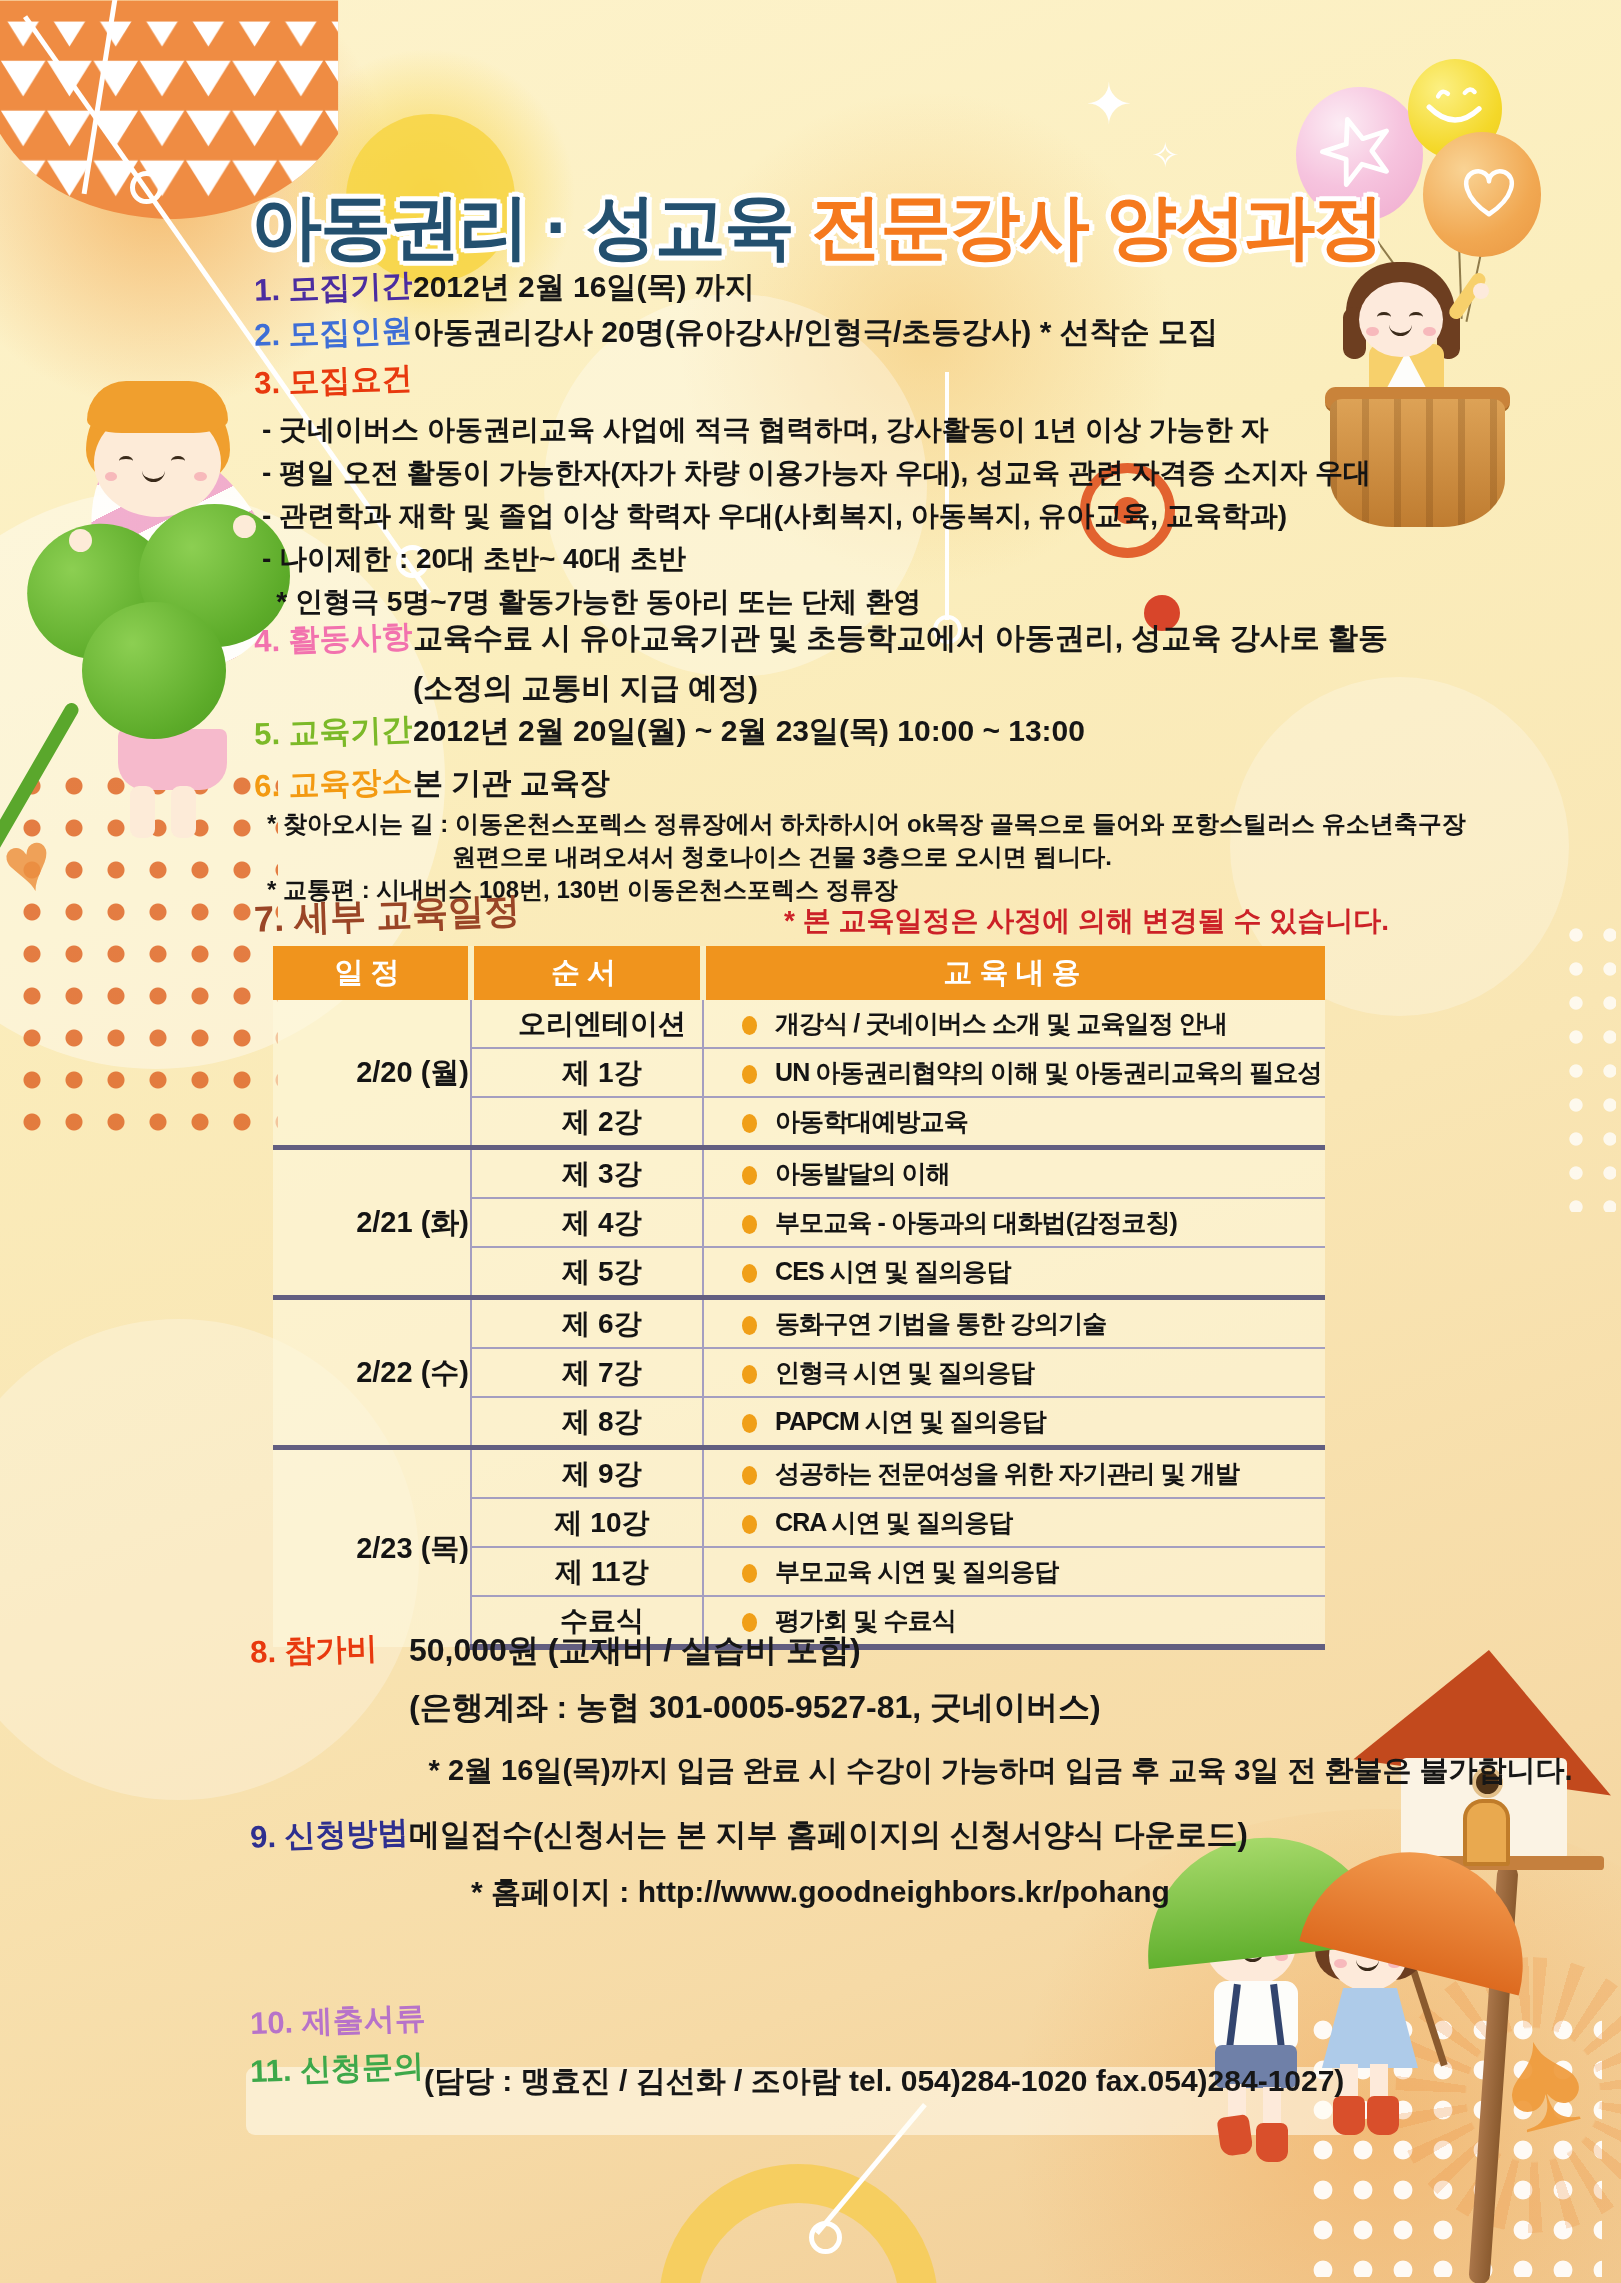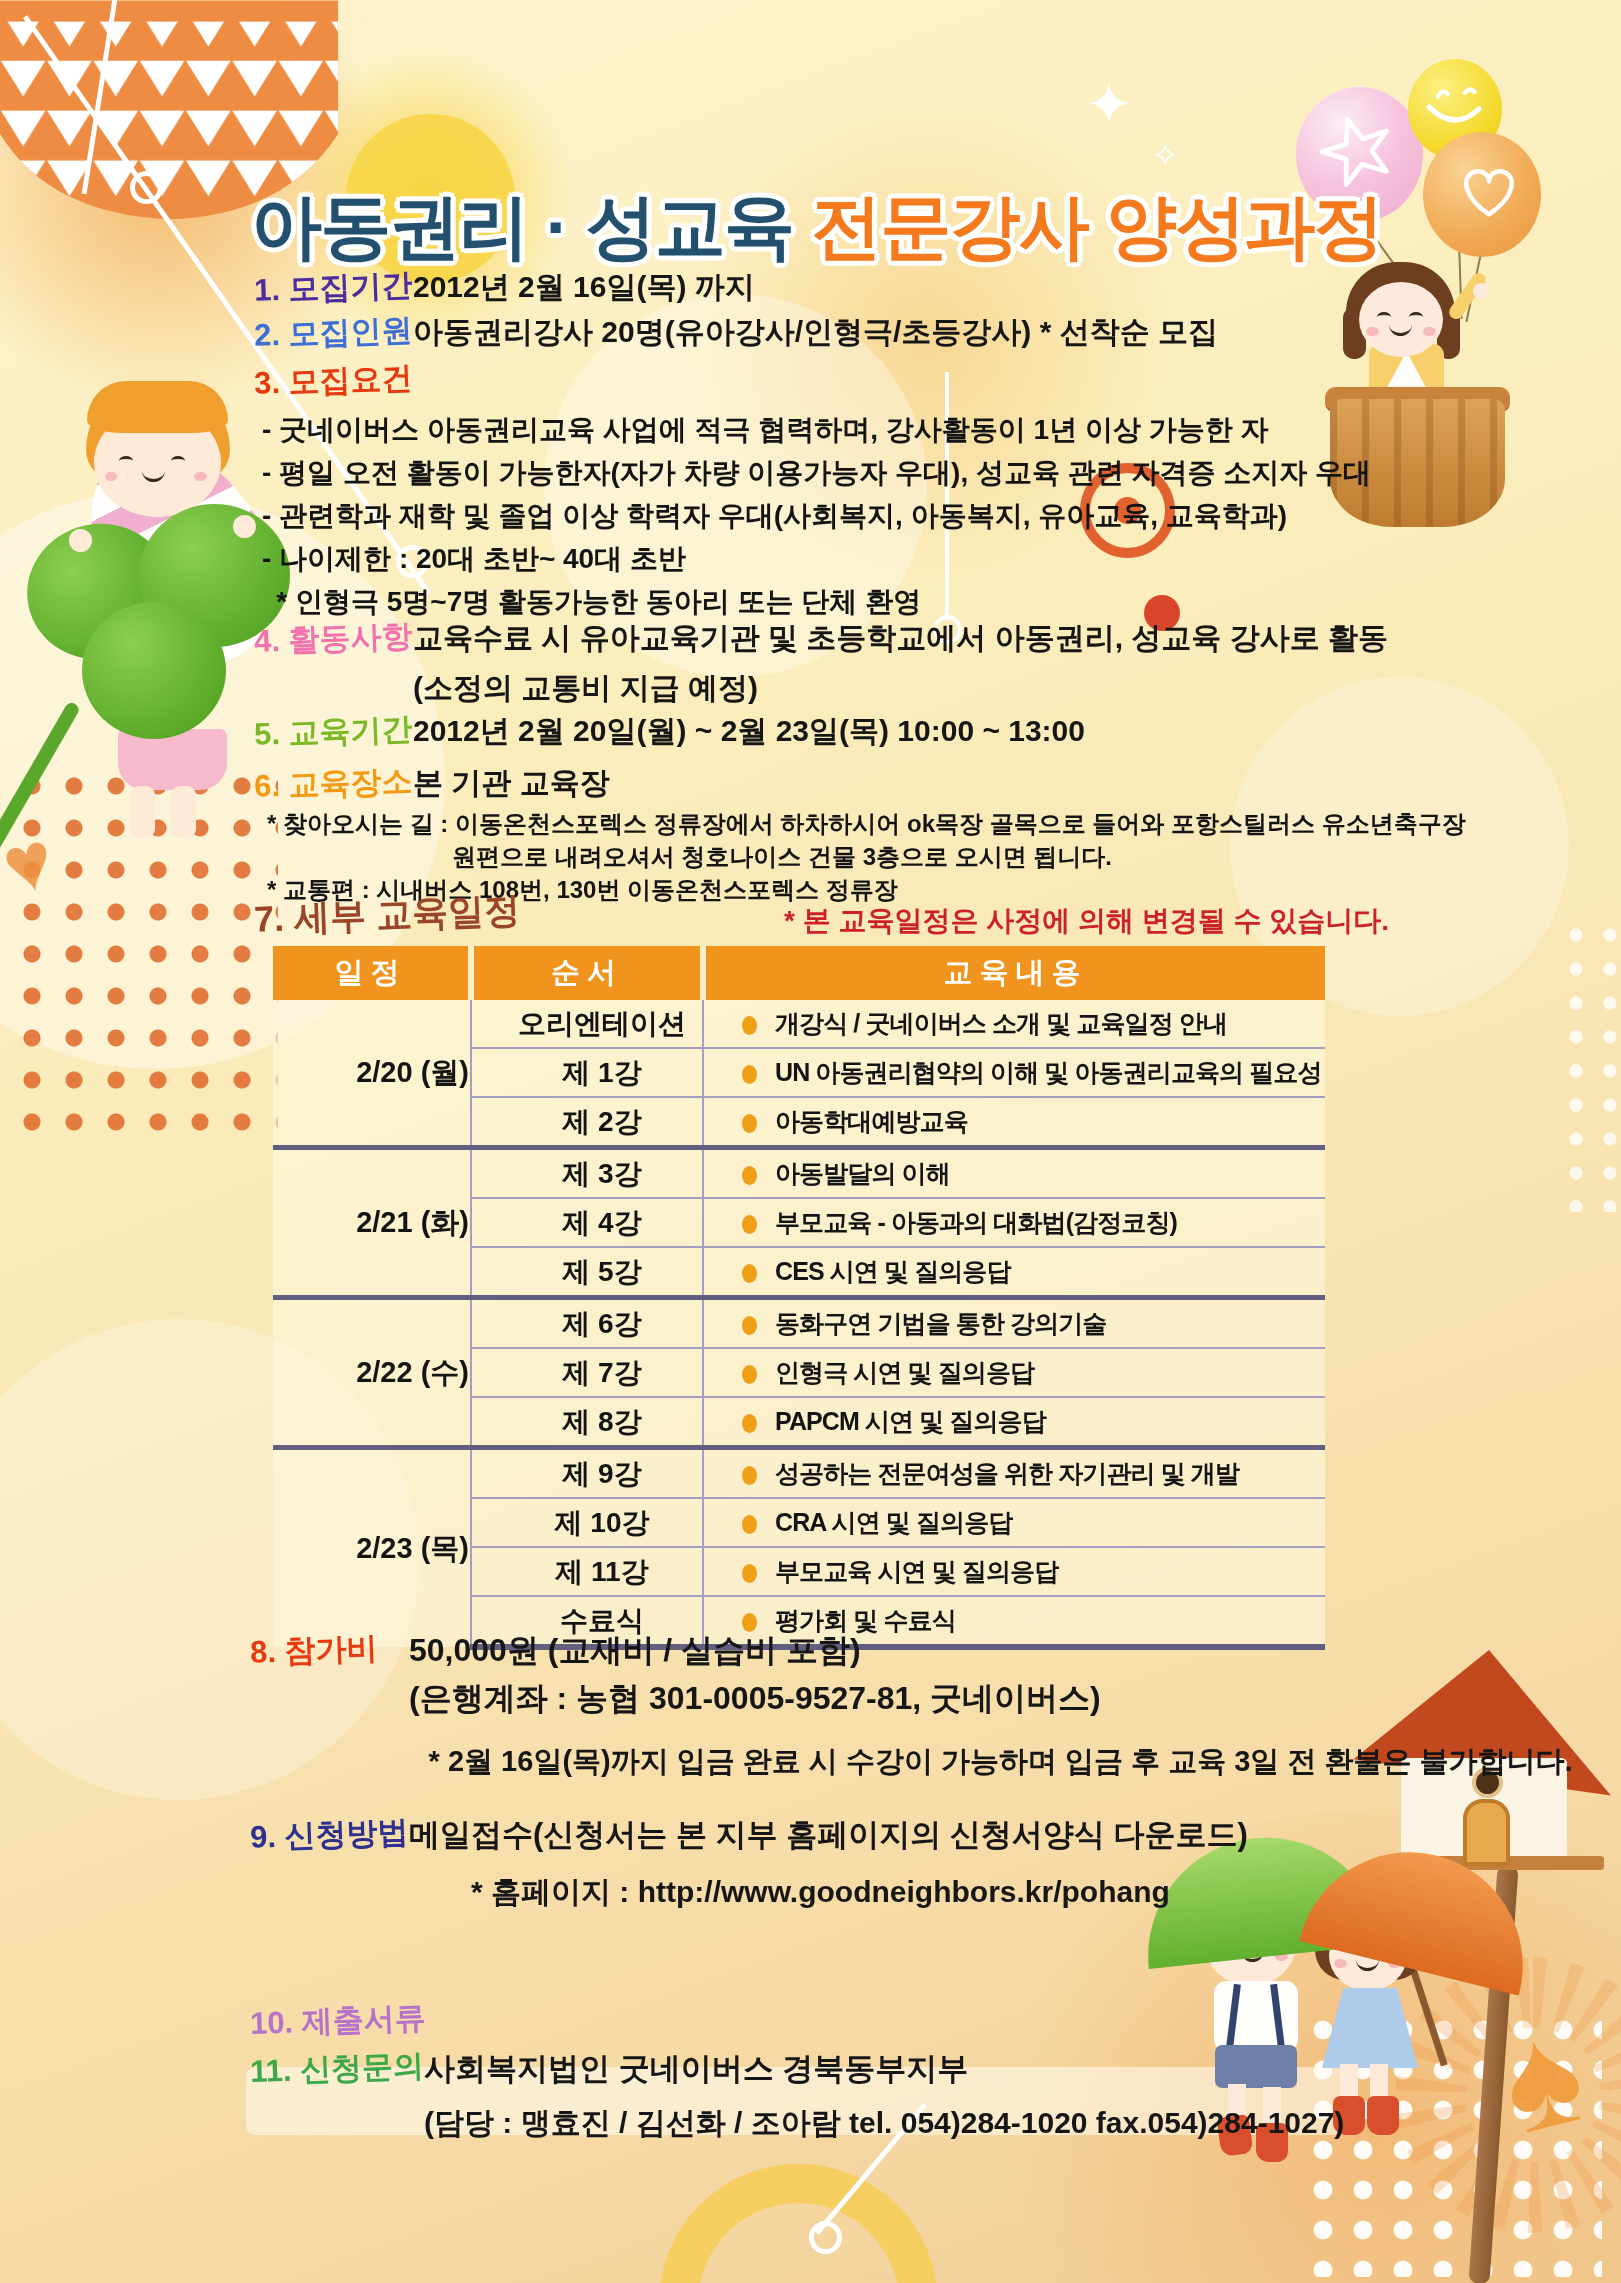--- a/index.html
+++ b/index.html
@@ -159,21 +159,21 @@
   .sched td.seq{font-size:28px;text-align:center;border-left:2.7px solid #a49ec0;border-right:2.7px solid #a49ec0;}
   .sched td.desc{font-size:25px;letter-spacing:-0.9px;padding-left:38px;white-space:nowrap;}
   .sched tr td{border-top:2.7px solid #a49ec0;padding-left:31px;}
   .sched tr.gstart td{border-top:5.3px solid #625e80;}
   .sched tr.first td{border-top:none;}
   .sched tr.last td{border-bottom:6.2px solid #625e80;}
   .dot{display:inline-block;width:15px;height:18.7px;border-radius:50%;background:#f09f18;margin-right:18px;vertical-align:middle;}
   
   .pos8{left:250px;top:1629px;}
   .s8line{font-size:32px;font-weight:bold;white-space:nowrap;}
-  .s8l2{margin-top:4px;} .s8l3{margin-top:21.4px;margin-left:19.6px;font-size:29px;}
+  .s8l2{margin-top:13px;} .s8l3{margin-top:21.4px;margin-left:19.6px;font-size:29px;}
   .pos9{left:250px;top:1814px;}
   .s9l1{font-size:31px;font-weight:bold;white-space:nowrap;}
   .s9l23{font-size:30px;font-weight:bold;margin-left:62px;margin-top:16px;white-space:nowrap;}
   .pos10{left:250px;top:2000px;}
   .pos11{left:250px;top:2048px;}
   .s11l{font-size:31px;font-weight:bold;white-space:nowrap;}
   .s11l2{margin-top:12.5px;font-size:30px;}
   
   .zig{left:0px;top:0px;position:absolute;}
 </style>
@@ -481,19 +481,18 @@
       </span>
     </div>
 
     <div class="sec pos10">
       <span class="sec-label c10"><span>10.</span> <span>제출서류</span></span>
     </div>
 
     <div class="sec pos11">
       <span class="sec-label c11"><span>11.</span> <span>신청문의</span></span>
       <span class="sec-body">
-        <div class="s11l">사회복지법인 굿네이버스 경북동부지부</div>
         <div class="s11l s11l2">(담당 : 맹효진 / 김선화 / 조아람  tel. 054)284-1020  fax.054)284-1027)</div>
       </span>
     </div>
   </div>
 </div>
 
 
 </body></html>

